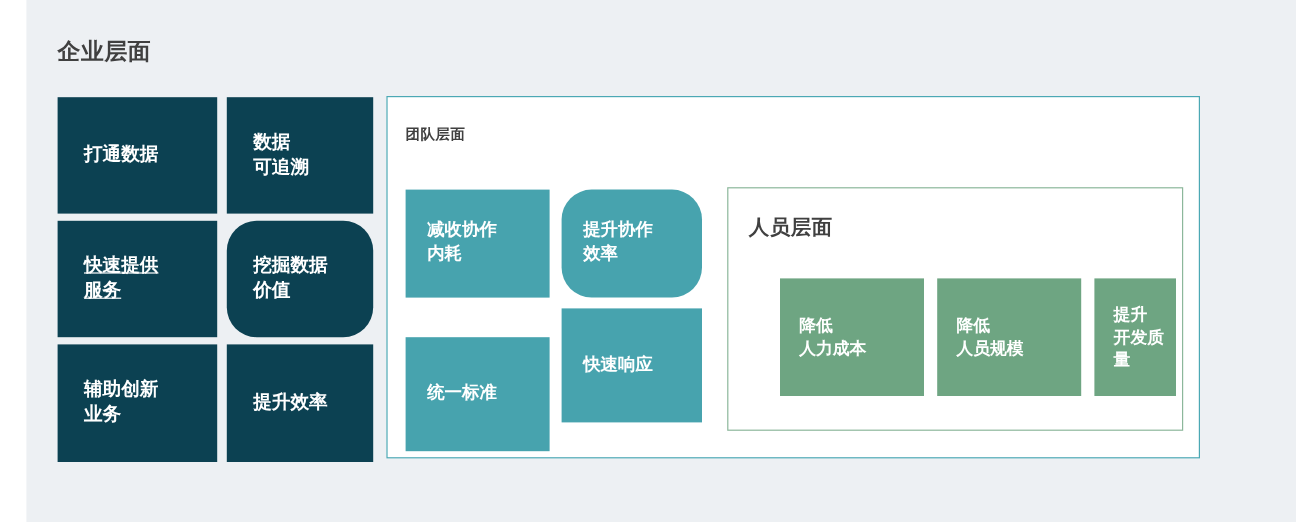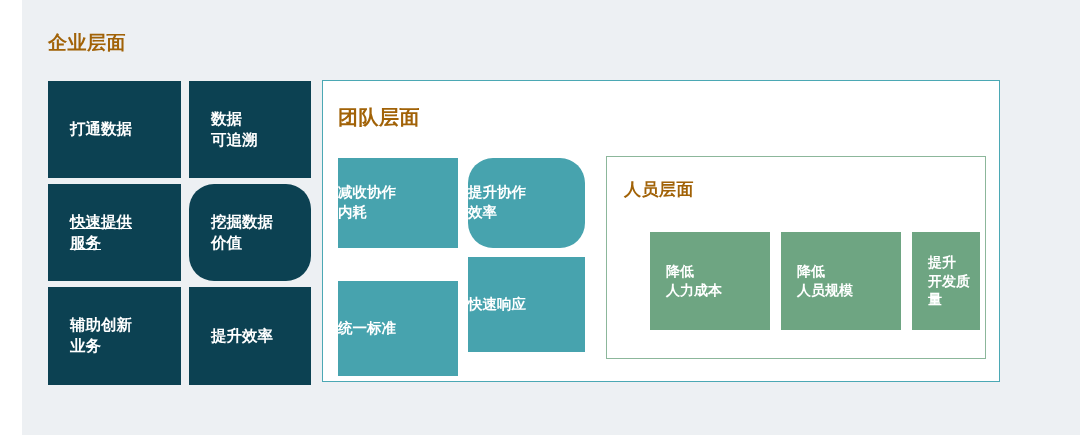--- a/index.html
+++ b/index.html
@@ -28,33 +28,33 @@
     top: 0px;
     width: 1058px;
     height: 435px;
     background: #edf0f3;
   }
 
   
   .level-title {
     position: absolute;
     font-weight: bold;
-    color: #a16207;
+    color: #404040;
     letter-spacing: 0.5px;
     white-space: nowrap;
   }
   #enterprise-title {
     left: 48px;
     top: 30px;
     font-size: 19px;
   }
   #team-title {
     left: 338px;
     top: 104px;
-    font-size: 20px;
+    font-size: 12px;
   }
   #personnel-title {
     left: 624px;
     top: 178px;
     font-size: 17px;
   }
 
   
   .card {
     position: absolute;
@@ -68,21 +68,21 @@
   }
 
   .card.enterprise {
     background: #0c4152;
     font-size: 15.5px;
     padding-left: 22px;
   }
   .card.team {
     background: #47a3ae;
     font-size: 14.5px;
-    padding-left: 0;
+    padding-left: 18px;
   }
   .card.personnel {
     background: #6ea582;
     font-size: 14px;
     padding-left: 16px;
     margin-left: 28px;
   }
 
   
   .frame {

